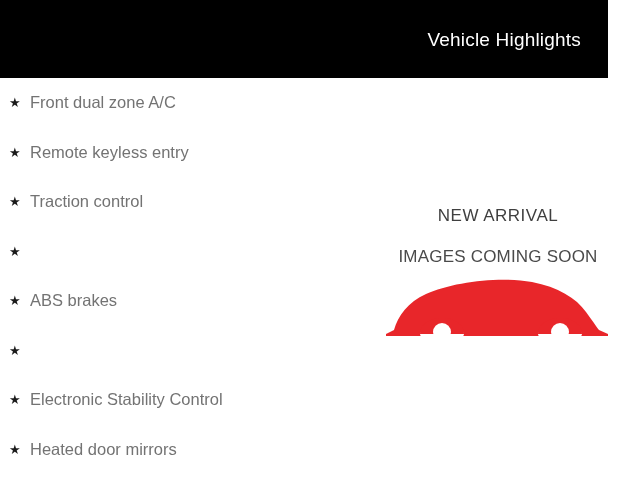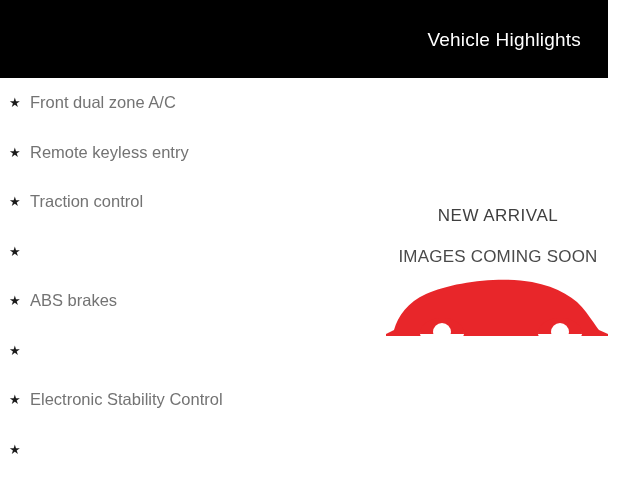--- a/index.html
+++ b/index.html
@@ -138,20 +138,21 @@
     </li>
     <li class="hl-item">
       <span class="hl-bullet">★</span>
     </li>
     <li class="hl-item">
       <span class="hl-bullet">★</span>
       <span class="hl-label">Electronic Stability Control</span>
     </li>
     <li class="hl-item">
       <span class="hl-bullet">★</span>
+      <span class="hl-label">Heated door mirrors</span>
     </li>
   </ul>
 
   <div id="car-block">
     <div id="new-arrival">NEW ARRIVAL</div>
     <div id="images-coming">IMAGES COMING SOON</div>
     <svg id="car-svg" width="236" height="72" viewBox="0 0 236 72">
       <path d="M6 66 L14 62 C18 48 28 34 46 26 C72 14 120 8 152 14 C178 19 196 30 206 44 C212 52 216 58 219 62 L228 66 Z" fill="#e8262a"></path>
       <path d="M6 66 L228 66 L228 68 L6 68 Z" fill="#e8262a"></path>
       <ellipse cx="62" cy="66" rx="22" ry="8" fill="#ffffff"></ellipse>

